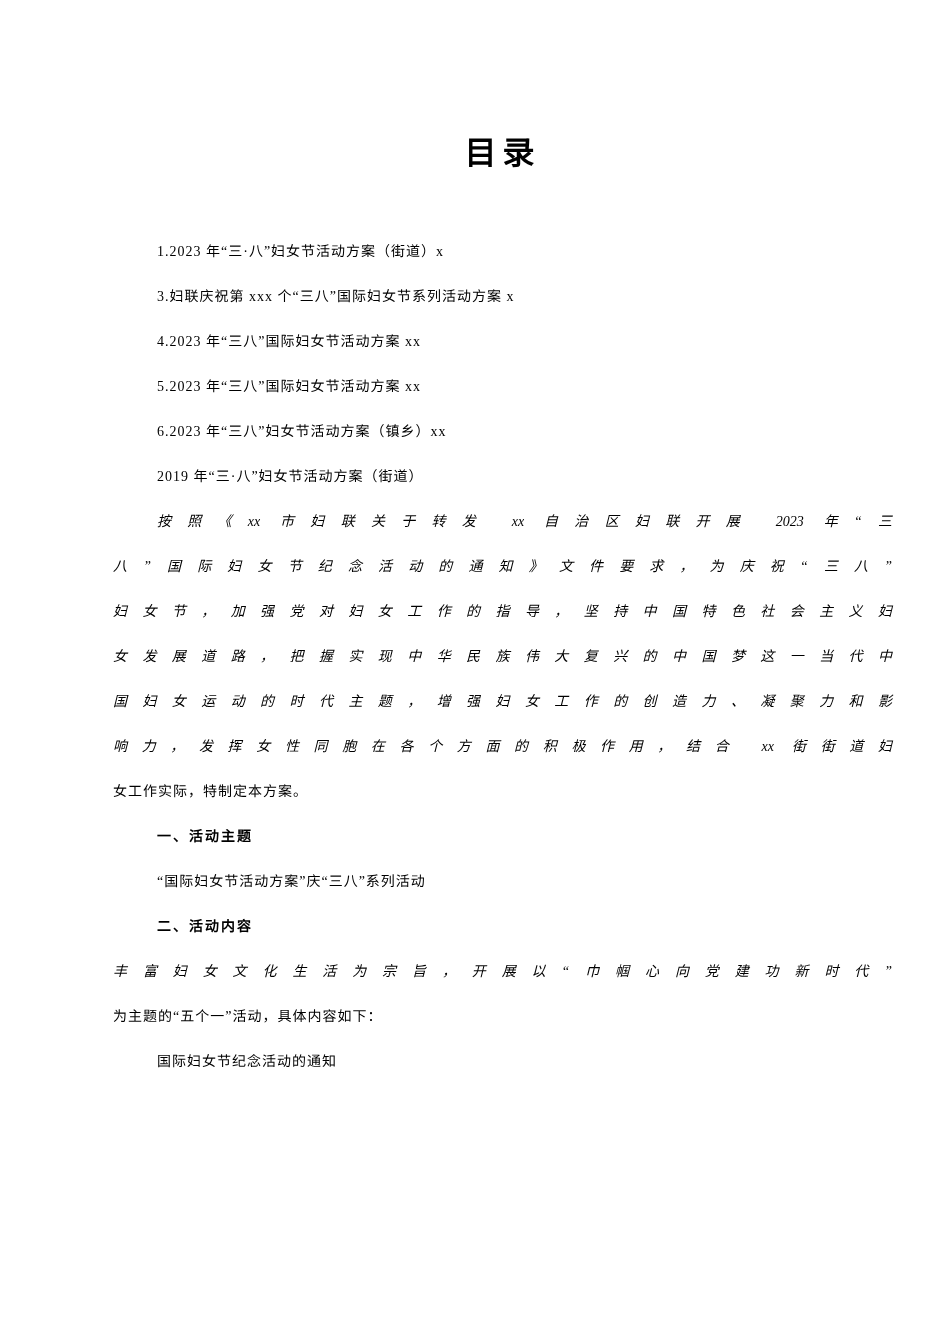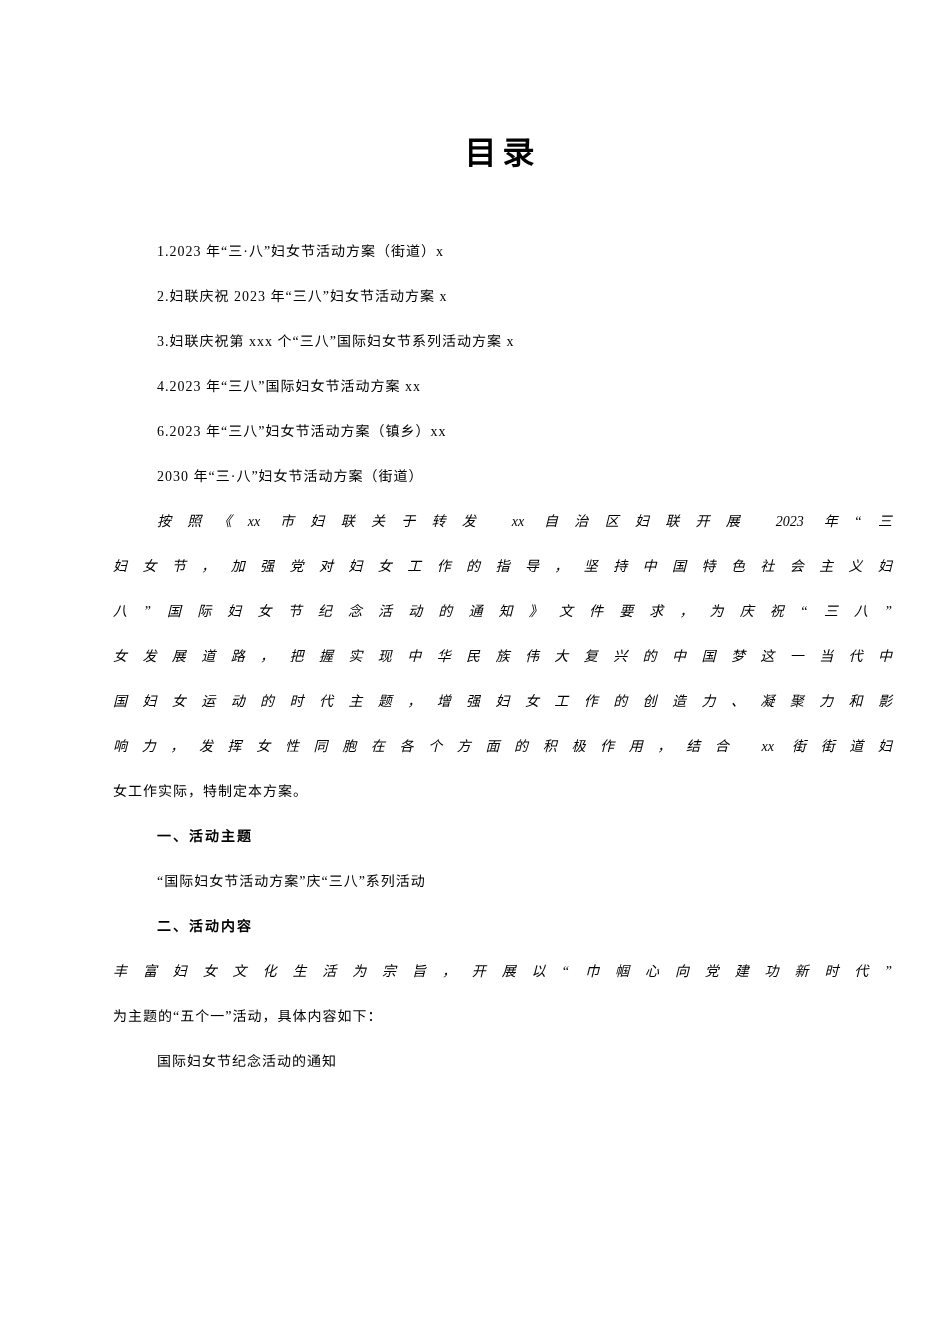--- a/index.html
+++ b/index.html
@@ -54,29 +54,29 @@
   }
 </style>
 </head>
 <body>
 
 <div class="page">
 
   <h1 class="doc-title">目录</h1>
 
   <div class="line ind">1.2023 年“三·八”妇女节活动方案（街道）x</div>
-  <div class="line ind">2.妇联庆祝 2023 年“三八”妇女节活动方案 x</div>
   <div class="line ind">3.妇联庆祝第 xxx 个“三八”国际妇女节系列活动方案 x</div>
   <div class="line ind">4.2023 年“三八”国际妇女节活动方案 xx</div>
+  <div class="line ind">5.2023 年“三八”国际妇女节活动方案 xx</div>
   <div class="line ind">6.2023 年“三八”妇女节活动方案（镇乡）xx</div>
-  <div class="line ind">2030 年“三·八”妇女节活动方案（街道）</div>
+  <div class="line ind">2019 年“三·八”妇女节活动方案（街道）</div>
 
   <div class="line ind j">按照《xx 市妇联关于转发 xx 自治区妇联开展 2023 年“三</div>
+  <div class="line j">八”国际妇女节纪念活动的通知》文件要求，为庆祝“三八”</div>
   <div class="line j">妇女节，加强党对妇女工作的指导，坚持中国特色社会主义妇</div>
-  <div class="line j">八”国际妇女节纪念活动的通知》文件要求，为庆祝“三八”</div>
   <div class="line j">女发展道路，把握实现中华民族伟大复兴的中国梦这一当代中</div>
   <div class="line j">国妇女运动的时代主题，增强妇女工作的创造力、凝聚力和影</div>
   <div class="line j">响力，发挥女性同胞在各个方面的积极作用，结合 xx 街街道妇</div>
   <div class="line">女工作实际，特制定本方案。</div>
 
   <div class="line ind heading">一、活动主题</div>
   <div class="line ind">“国际妇女节活动方案”庆“三八”系列活动</div>
   <div class="line ind heading">二、活动内容</div>
 
   <div class="line j">丰富妇女文化生活为宗旨，开展以“巾帼心向党建功新时代”</div>

